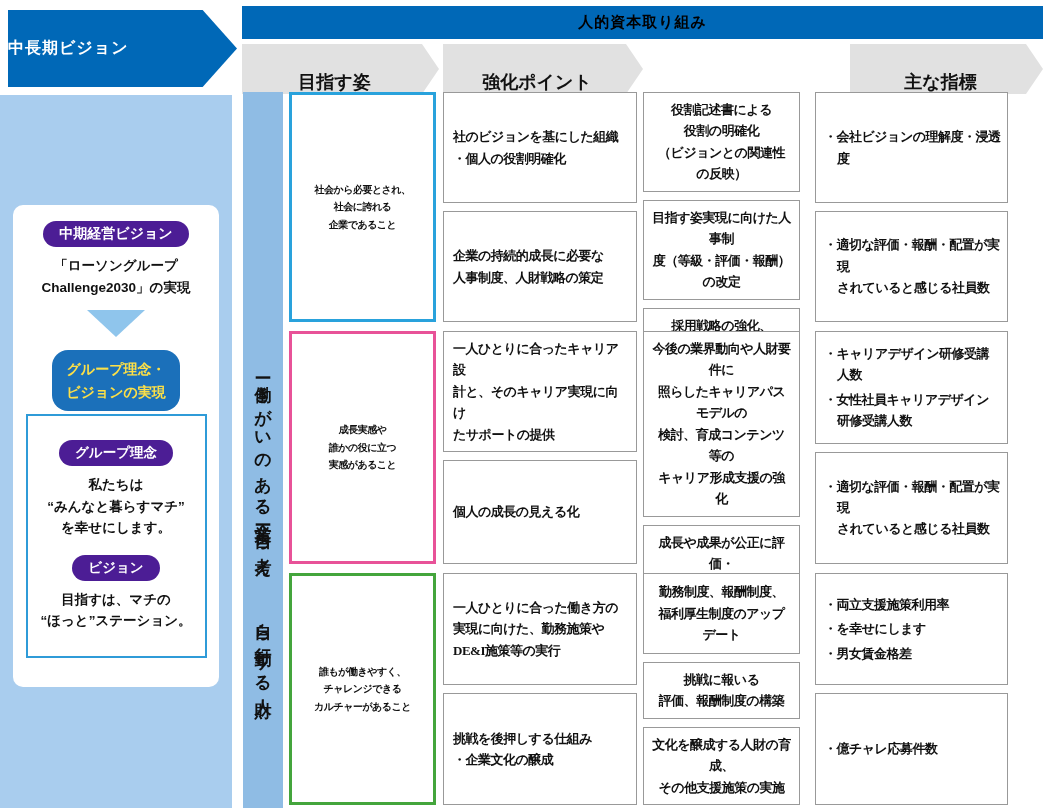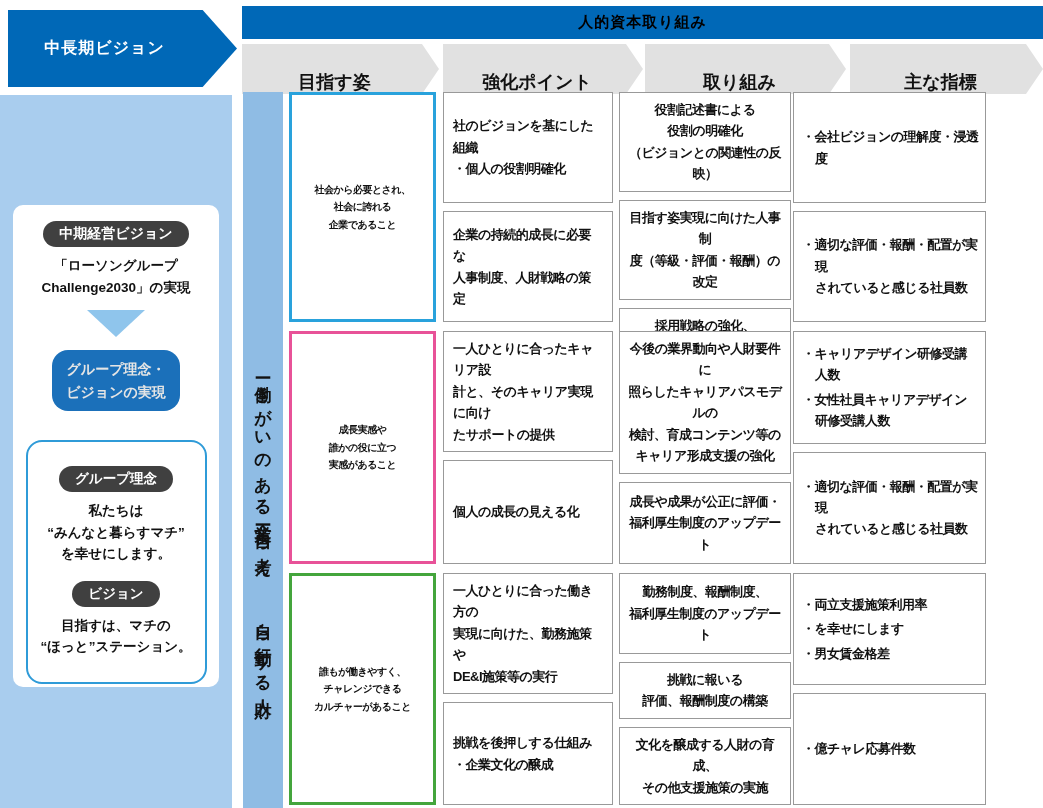--- a/index.html
+++ b/index.html
@@ -4,21 +4,21 @@
 <style>
   * { margin:0; padding:0; box-sizing:border-box; }
   html,body { background:#fff; }
   body { font-family:"Liberation Sans","DejaVu Sans",sans-serif; }
   .page { position:relative; width:1043px; height:808px; background:#fff; overflow:hidden;
           font-weight:bold; color:#111; }
 
   
   .banner { position:absolute; left:8px; top:10px; width:229px; height:77px; background:#0068b7;
             clip-path:polygon(0 0,85% 0,100% 50%,85% 100%,0 100%);
-            color:#fff; display:flex; align-items:center; justify-content:center;
+            color:#fff; display:flex; align-items:center; 
             padding-right:36px; font-size:16px; letter-spacing:1px; }
 
   
   .top-bar { position:absolute; left:242px; top:6px; width:801px; height:33px; background:#0068b7;
              color:#000000; display:flex; align-items:center; justify-content:center; font-size:15px;
              letter-spacing:1px; }
 
   
   .chevron { position:absolute; top:44px; height:50px; background:#e1e1e1;
              clip-path:polygon(0 0,calc(100% - 17px) 0,100% 50%,calc(100% - 17px) 100%,0 100%);
@@ -26,27 +26,27 @@
              padding-right:12px; color:#111; }
   .ch1 { left:242px; width:197px; }
   .ch2 { left:443px; width:200px; }
   .ch3 { left:645px; width:201px; }
   .ch4 { left:850px; width:193px; }
 
   
   .side-panel { position:absolute; left:0; top:95px; width:232px; height:713px; background:#a9cdee; }
   .card { position:absolute; left:13px; top:110px; width:206px; height:482px; background:#fff;
           border-radius:10px; display:flex; flex-direction:column; align-items:center; padding-top:16px; }
-  .pill { background:#404040; color:#fff; border-radius:999px; padding:4px 16px; font-size:14px; }
+  .pill { background:#4c1d95; color:#fff; border-radius:999px; padding:4px 16px; font-size:14px; }
   .card-text { text-align:center; font-size:13.5px; line-height:1.6; white-space:pre-line; margin-top:8px; }
   .tri { margin-top:12px; width:0; height:0; border-left:29px solid transparent;
          border-right:29px solid transparent; border-top:27px solid #8fc5ec; }
-  .big-pill { margin-top:13px; background:#1b70ba; color:#e5e5e5; border-radius:16px; padding:8px 14px;
+  .big-pill { margin-top:13px; background:#1b70ba; color:#fde047; border-radius:16px; padding:8px 14px;
               font-size:14px; line-height:1.6; text-align:center; white-space:pre-line; }
-  .inner-box { margin-top:29px; width:181px; height:244px; border:2px solid #2f9bd8; border-radius:16px;
+  .inner-box { margin-top:3px; width:181px; height:244px; border:2px solid #2f9bd8; border-radius:0;
                display:flex; flex-direction:column; align-items:center; justify-content:center; }
   .inner-box .pill { font-size:13.5px; }
   .mt16 { margin-top:16px; }
 
   
   .vbar { position:absolute; left:243px; top:92px; width:40px; height:716px; background:#8fbce4;
           display:flex; align-items:center; justify-content:center; }
   .vbar span { writing-mode:vertical-rl; text-orientation:mixed; font-size:17px; letter-spacing:3px;
                transform:translateY(80px); color:#111; }
 
@@ -54,22 +54,22 @@
   .grid { position:absolute; left:289px; top:92px; width:754px; height:716px;
           display:flex; flex-direction:column; gap:9px; }
   .row { display:flex; }
   .row:nth-child(1) { height:230px; }
   .row:nth-child(2) { height:233px; }
   .row:nth-child(3) { height:232px; }
   .goal-box { width:147px; flex:none; border:3px solid #29a2dc; background:#fff;
               display:flex; align-items:center; justify-content:center; margin-right:7px; }
   .goal-text { text-align:center; font-size:10px; line-height:1.75; white-space:pre-line; letter-spacing:-0.5px; }
   .stack { display:flex; flex-direction:column; gap:8px; flex:none; }
-  .points  { width:170px; margin-right:6px; }
-  .actions { width:172px; margin-right:2px; }
+  .points  { width:194px; margin-right:6px;font-family:Liberation Serif, serif; }
+  .actions { width:157px; margin-right:15px; }
   .metrics { width:193px;gap:8px; }
   .cell { border:1.5px solid #999; background:#fff; flex:1; display:flex; align-items:center;
           white-space:pre-line; font-size:13px; line-height:1.65; letter-spacing:-0.5px; }
   .point-cell { padding:6px 9px; }
   .action-cell { justify-content:center; text-align:center; padding:6px 8px; }
   .action-cell.tall { flex:2.15; }
   .metric-cell { padding:6px 4px 6px 8px; }
   .metric-cell ul { list-style:none; }
   .metric-cell li { padding-left:1em; text-indent:-1em; margin:3px 0; }
   .metric-cell li::before { content:"・"; }
@@ -85,23 +85,20 @@
 
   <div class="top-bar">
     <span>人的資本取り組み</span>
   </div>
 
   <div class="chevron ch1">
     <span>目指す姿</span>
   </div>
   <div class="chevron ch2">
     <span>強化ポイント</span>
-  </div>
-  <div class="chevron ch3">
-    <span>取り組み</span>
   </div>
   <div class="chevron ch4">
     <span>主な指標</span>
   </div>
 
   <div class="side-panel">
     <div class="card">
       <div class="pill">中期経営ビジョン</div>
       <div class="card-text">「ローソングループ
 Challenge2030」の実現</div>

